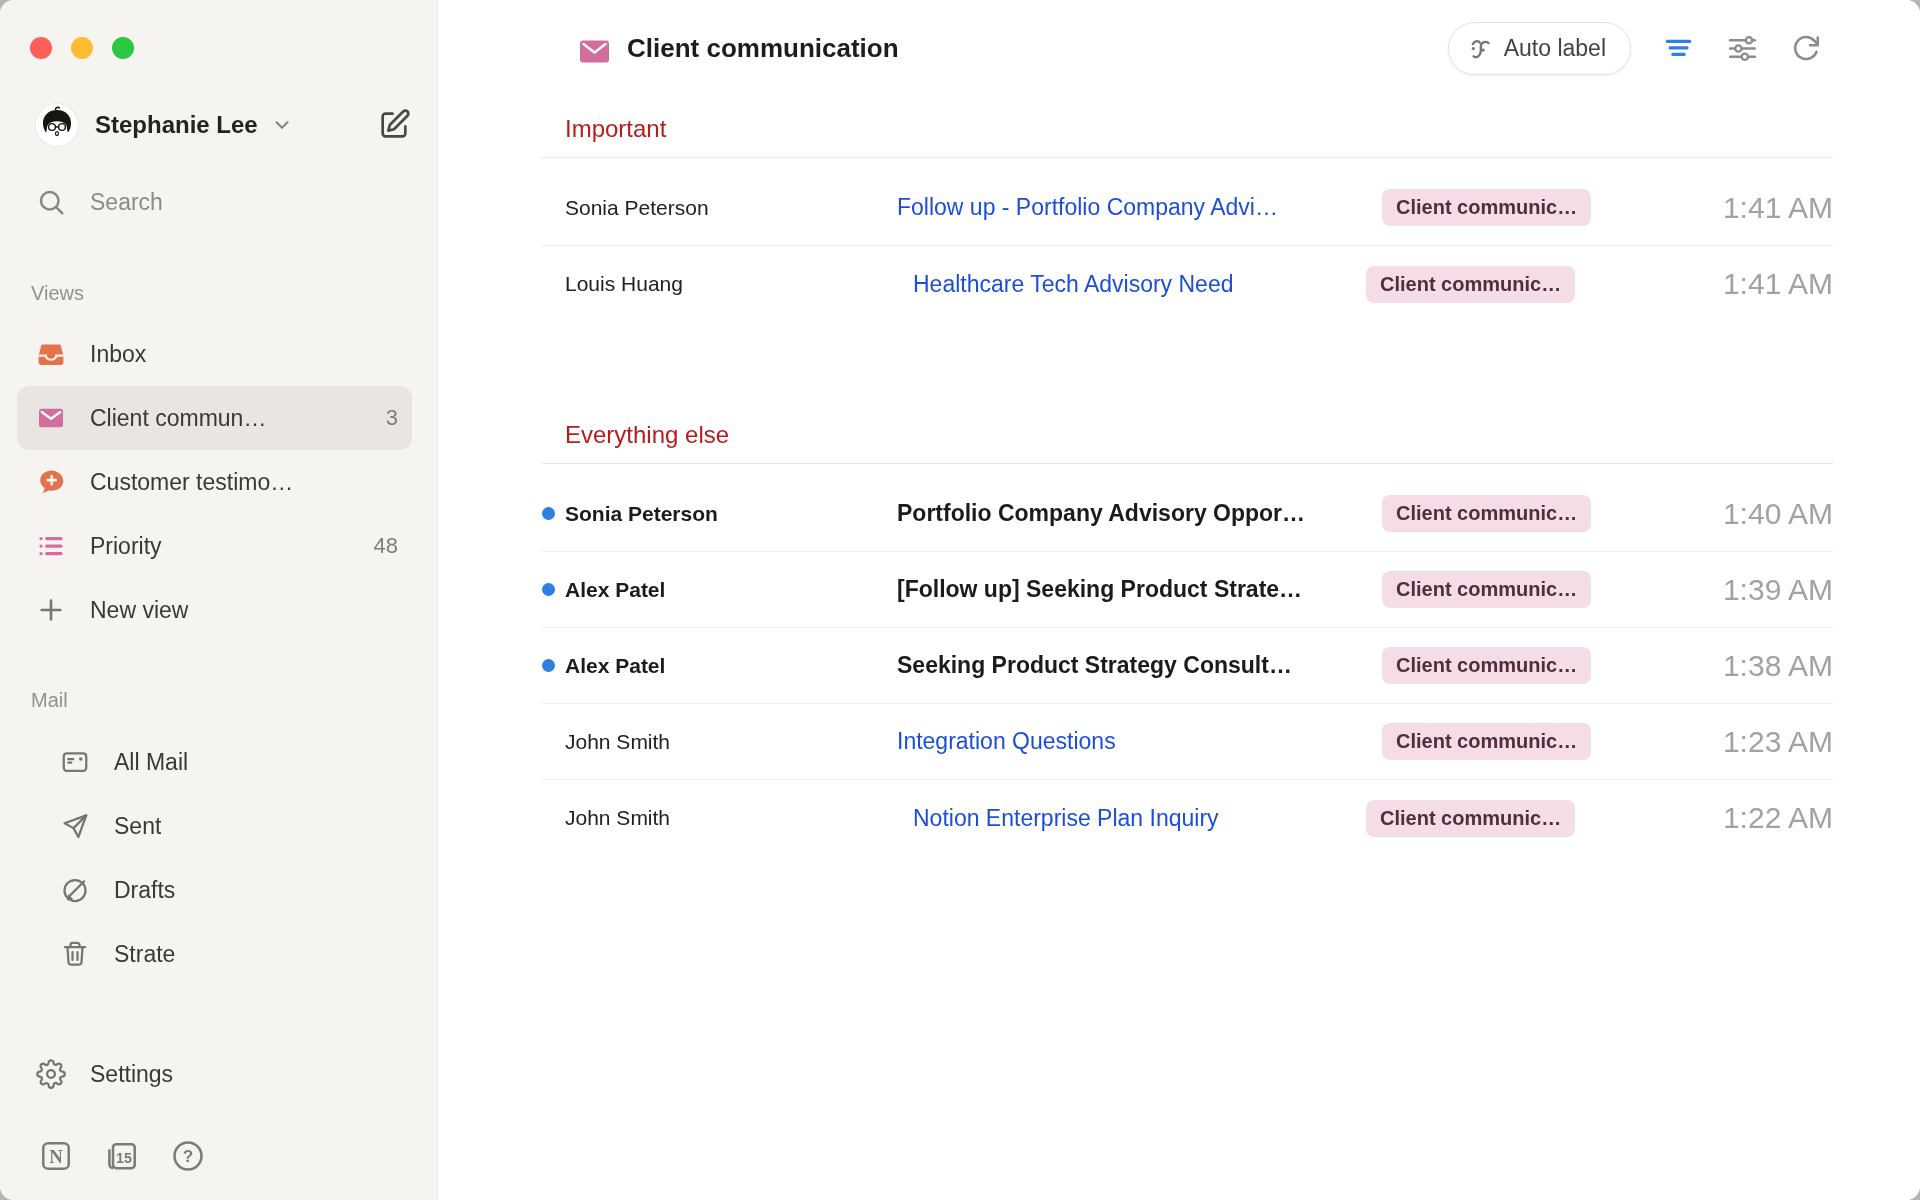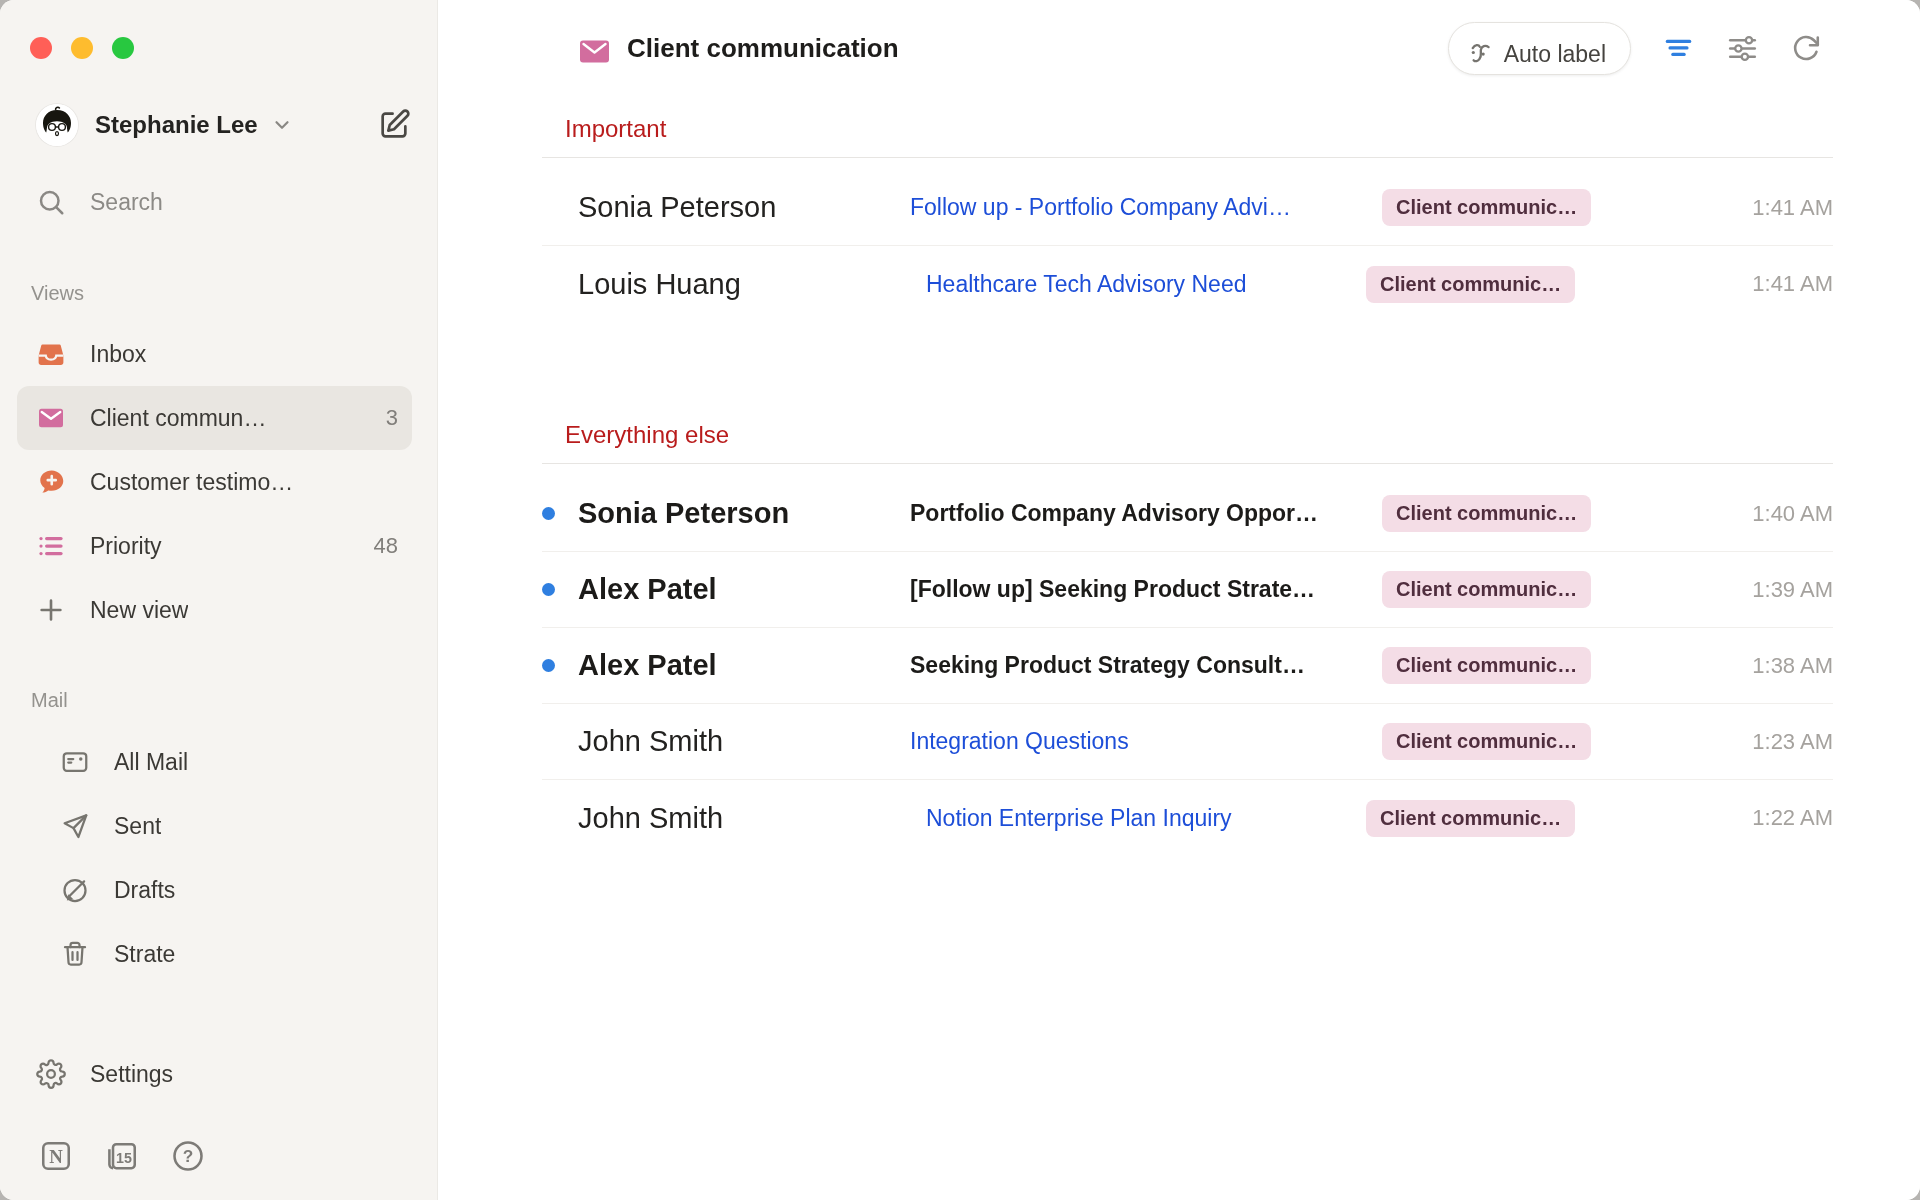--- a/index.html
+++ b/index.html
@@ -45,41 +45,41 @@
   .foot-icon{width:36px;height:36px;display:flex;align-items:center;justify-content:center;cursor:pointer;}
   .foot-icon + .foot-icon{margin-left:30px;}
   .foot-help{margin-left:auto;}
 
   
   .main{flex:1;background:#fff;padding:0 87px 0 104px;overflow:hidden;}
   .main-header{height:96px;display:flex;align-items:center;}
   .title-group{display:flex;align-items:flex-end;margin-left:37px;gap:17px;}
   .page-title{font-size:26px;font-weight:600;color:#1e1d1b;}
   .header-actions{margin-left:auto;display:flex;align-items:center;gap:31px;margin-right:12px;}
-  .auto-btn{height:53px;border-radius:27px;border:1px solid #e5e3df;background:#fff;display:flex;align-items:center;
+  .auto-btn{height:53px;border-radius:27px;border:1px solid #e5e3df;background:#fff;display:flex;align-items:flex-start;
     padding:12px 24px 0 16px;gap:8px;box-shadow:0 1px 3px rgba(0,0,0,.07);cursor:pointer;}
   .auto-btn-label{font-size:23px;font-weight:500;color:#45433f;white-space:nowrap;}
   .hdr-icon{display:flex;cursor:pointer;color:#8e8c89;background:none;border:none;padding:0;}
   .hdr-icon.blue{color:var(--accent-blue,#3b82f6);}
 
   .mail-section .section-label{margin:16px 0 0 23px;font-size:24px;color:#b91c1c;line-height:34px;}
   .mail-section + .mail-section{margin-top:96px;}
   .divider{height:1px;background:#e7e5e2;margin-top:11px;}
   .rows{padding-top:12px;}
   .row{height:76px;display:flex;align-items:center;position:relative;border-bottom:1px solid #f1efec;cursor:pointer;}
   .row:last-child{border-bottom:none;gap:16px;}
   .dot{position:absolute;left:0;top:50%;margin-top:-6.5px;width:13px;height:13px;border-radius:50%;background:var(--accent-blue,#2b7ce5);display:none;}
   .row.unread .dot{display:block;}
-  .sender{width:332px;margin-left:36px;font-size:29px;color:#232220;white-space:nowrap;overflow:hidden;flex-shrink:0;}
+  .sender{width:332px;margin-left:23px;font-size:21px;color:#232220;white-space:nowrap;overflow:hidden;flex-shrink:0;}
   .subject{flex:1;font-size:23px;color:#1d4ed8;white-space:nowrap;overflow:hidden;padding-right:20px;}
   .row.unread .sender,.row.unread .subject{font-weight:700;color:#1c1b19;}
   .badge-cell{width:236px;flex-shrink:0;}
   .badge{display:inline-block;background:var(--badge-bg,#f4dde6);color:var(--badge-text,#502e3e);
     font-size:20px;font-weight:600;padding:7px 14px;border-radius:8px;white-space:nowrap;}
-  .time{width:215px;text-align:right;font-size:22px;color:#a5a29e;flex-shrink:0;}
+  .time{width:215px;text-align:right;font-size:30px;color:#a5a29e;flex-shrink:0;}
 
   svg{display:block;}
 </style>
 </head>
 <body>
 
 <div class="window">
 
   <aside class="sidebar">
 

